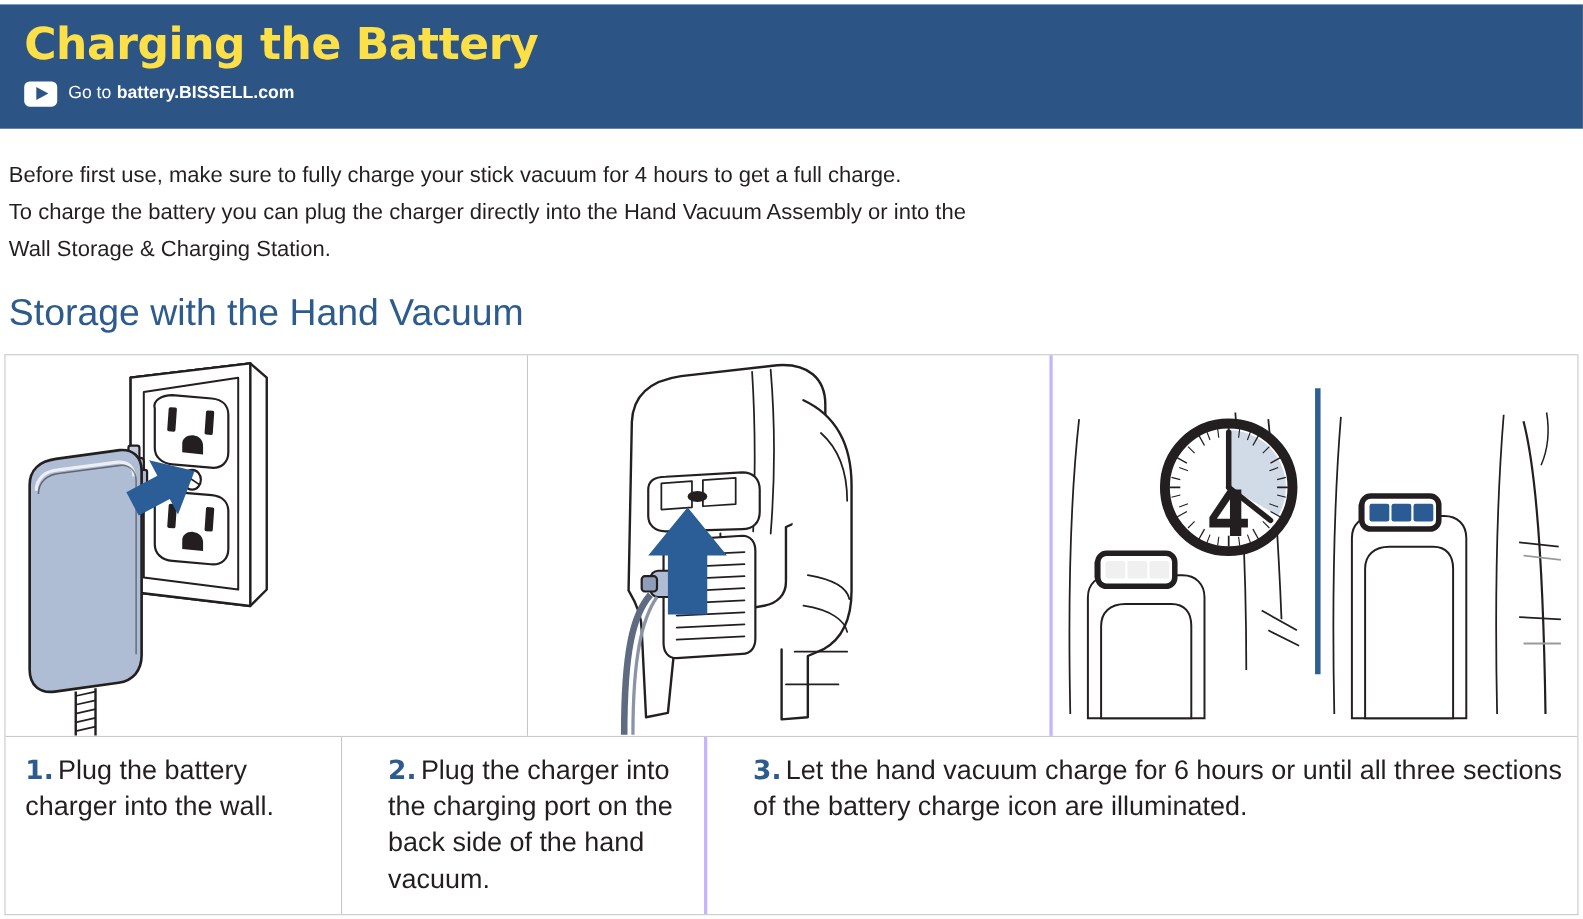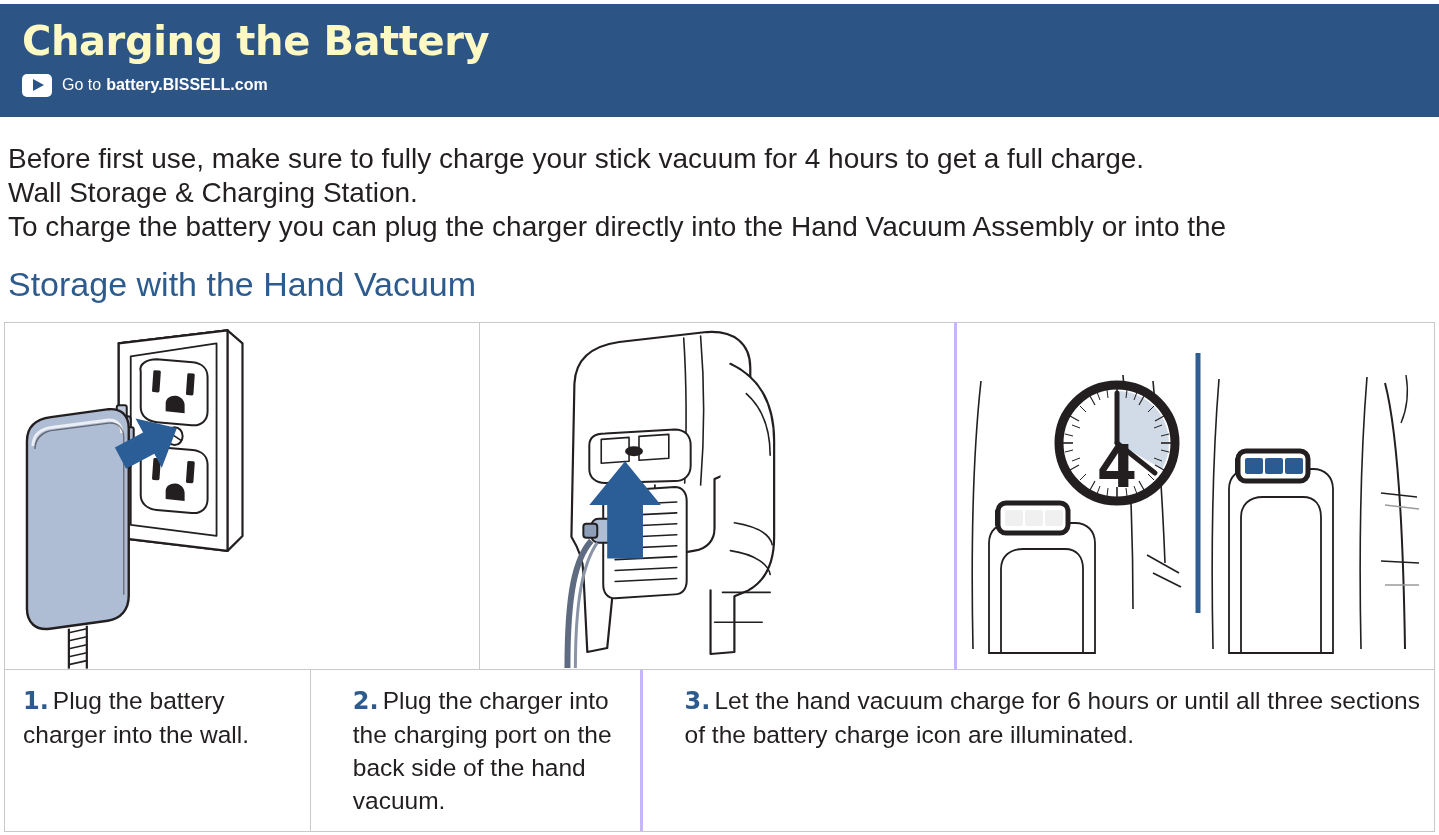--- a/index.html
+++ b/index.html
@@ -30,21 +30,21 @@
     height: 113px;
     background: #2c5586;
     box-sizing: border-box;
     padding: 6px 0 0 22px;
   }
   .header-title {
     font-family: "DejaVu Sans", sans-serif;
     font-size: 40px;
     font-weight: 700;
     letter-spacing: -0.4px;
-    color: #fef9c3;
+    color: #fde047;
     line-height: 46px;
     margin: 8px 0 0 0;
     white-space: nowrap;
   }
   .header-sub {
     display: flex;
     align-items: center;
     margin-top: 6px;
     color: #ffffff;
     font-size: 16px;
@@ -75,21 +75,21 @@
     margin: 0 5px;
   }
   .header-sub .sub-light { font-weight: 400; }
 
   
   .intro {
     position: absolute;
     left: 8px;
     top: 142px;
     width: 1420px;
-    font-size: 28px;
+    font-size: 20px;
     line-height: 34px;
     color: #231f20;
   }
   .intro div { white-space: nowrap; }
 
   
   .section-heading {
     position: absolute;
     left: 8px;
     top: 263px;
@@ -162,22 +162,22 @@
     <div class="header-title">Charging the Battery</div>
     <div class="header-sub">
       <span class="play-icon"></span>
       <span class="sub-light">Go to</span>
       <span class="sub-strong">battery.BISSELL.com</span>
     </div>
   </div>
 
   <div class="intro">
     <div>Before first use, make sure to fully charge your stick vacuum for 4 hours to get a full charge.</div>
+    <div>To charge the battery you can plug the charger directly into the Hand Vacuum Assembly or into the</div>
     <div>Wall Storage &amp; Charging Station.</div>
-    <div>To charge the battery you can plug the charger directly into the Hand Vacuum Assembly or into the</div>
   </div>
 
   <div class="section-heading">Storage with the Hand Vacuum</div>
 
   <div class="steps">
 
     <div class="steps-row-images">
 
       <div class="cell cell-1">
         <div class="art">

